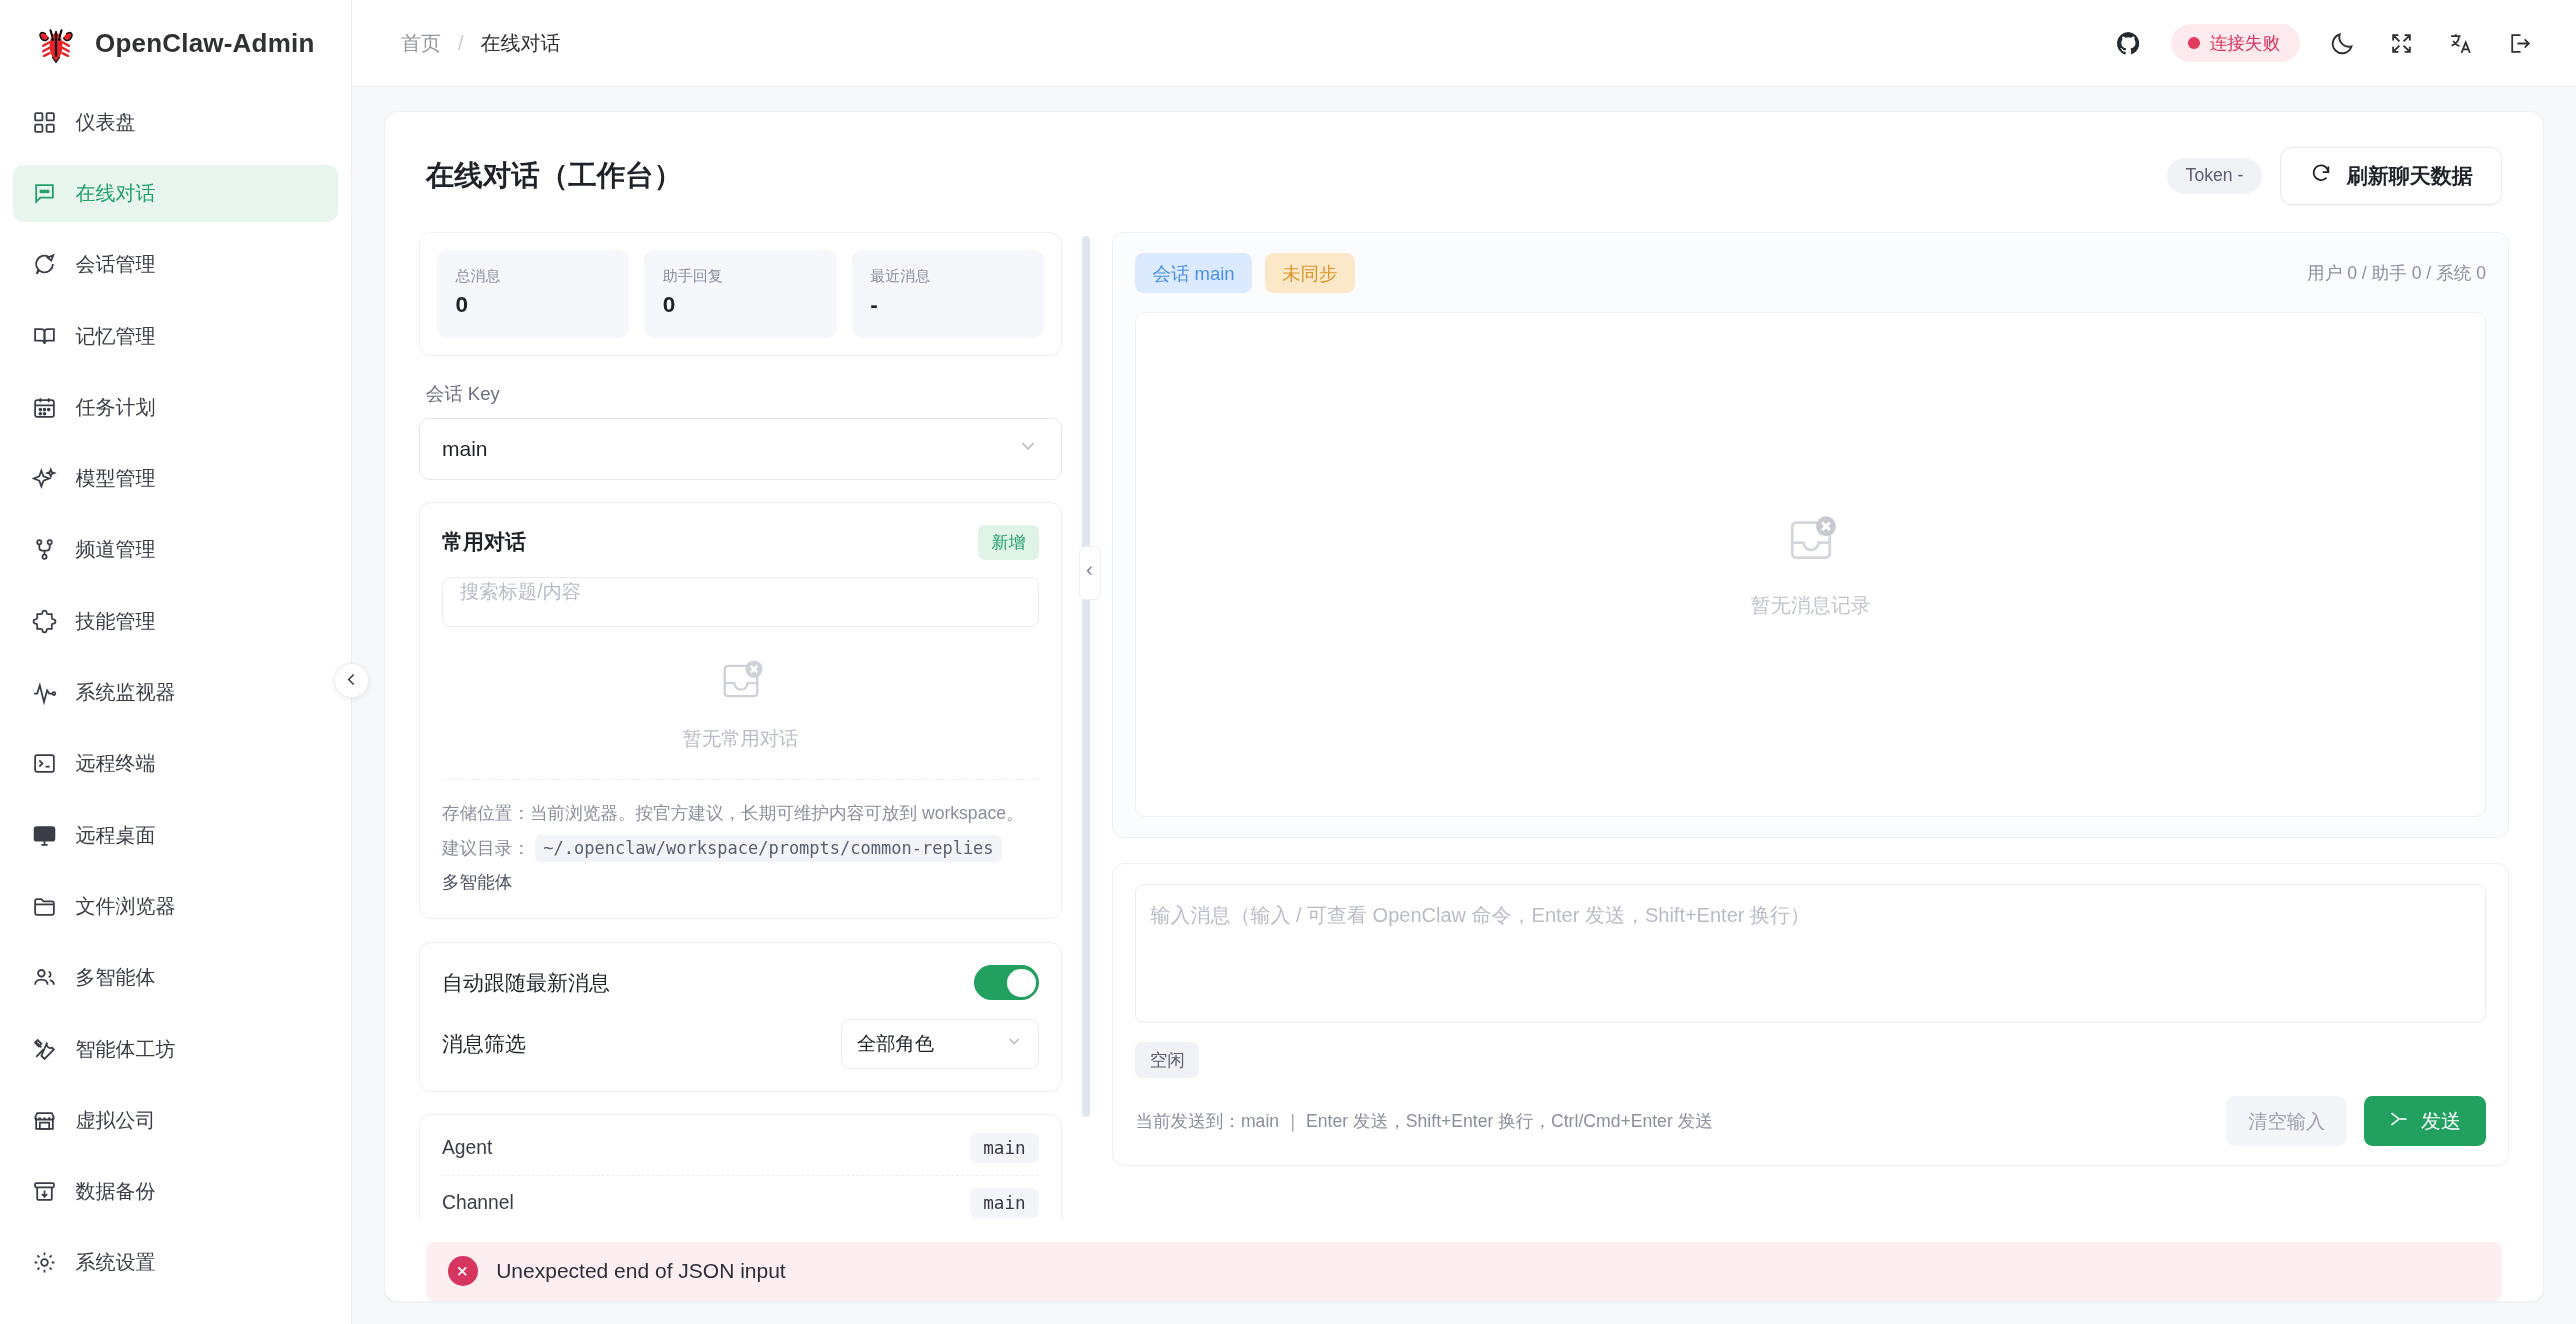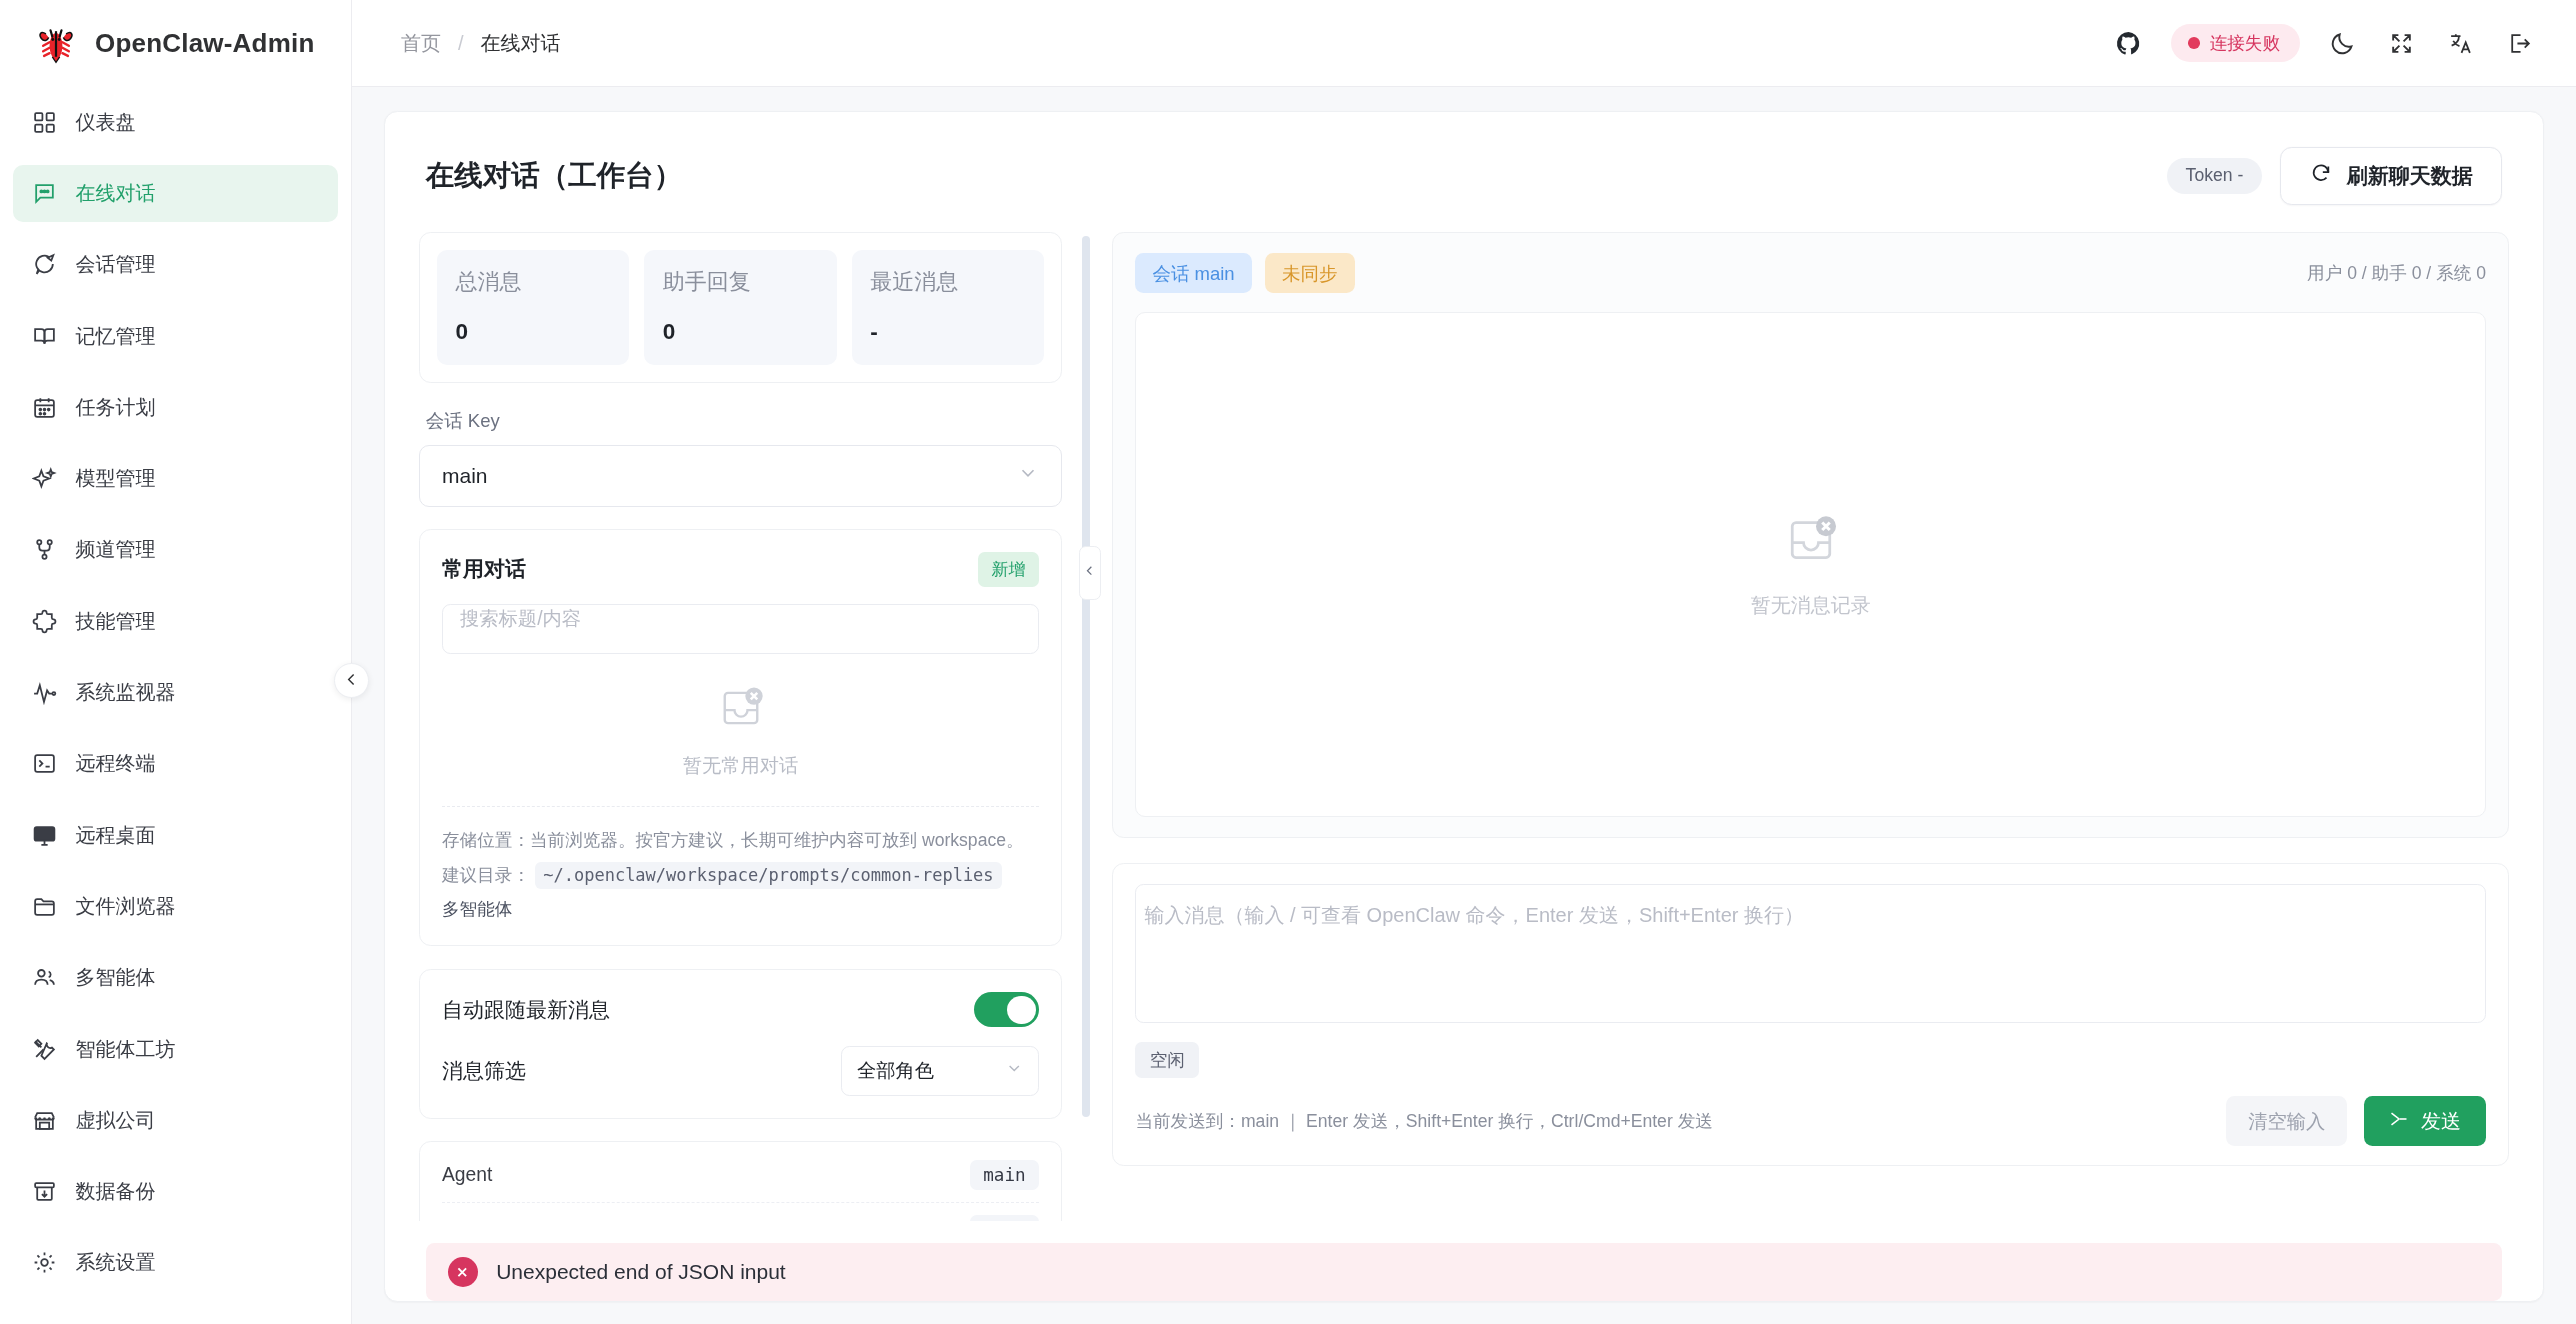--- a/index.html
+++ b/index.html
@@ -104,21 +104,21 @@
     position: absolute; left: -3.4px; top: 310px; width: 22px; height: 54px;
     background: #fff; border-radius: 6.7px; border: 0.8px solid #eceef2;
     display: flex; align-items: center; justify-content: center; cursor: pointer;
   }
   .right-pane { flex: 1 1 auto; padding-left: 22px; display: flex; flex-direction: column; min-width: 0; }
 
   
   .panel { border: 0.8px solid #eef0f3; border-radius: 11.7px; background: #fff; }
   .stats { display: flex; gap: 15px; padding: 17px; border:0.8px solid #eef0f3; border-radius: 11.7px;}
   .stat { flex: 1 1 0; background: #f5f7fb; border-radius: 10px; padding: 17px 18.5px 20px 18.5px; }
-  .stat-label { font-size: 22px; color: #8a8f9c; margin-bottom: 22px; }
+  .stat-label { font-size: 15px; color: #8a8f9c; margin-bottom: 6px; }
   .stat-value { font-size: 22.6px; font-weight: 700; color: #1f2329; }
 
   .field-label { font-size: 18.5px; color: #6b7180; margin: 25px 0 11.7px 6.7px; }
   .select {
     height: 62px; border: 0.8px solid #e6e8ee; border-radius: 10px; background: #fff;
     display: flex; align-items: center; justify-content: space-between;
     padding: 0 22px; font-size: 21px; color: #1f2329; cursor: pointer;
   }
 
   .common-card { margin-top: 22px; padding: 22px 22px 23.5px 22px; }
@@ -188,21 +188,21 @@
   }
   .msg-empty { display: flex; flex-direction: column; align-items: center; gap: 18.5px; }
   .msg-empty-text { font-size: 20px; color: #c2c5cd; }
 
   .input-card {
     margin-top: 25px; border: 0.8px solid #eef0f3; border-radius: 11.7px; background: #fff;
     padding: 20px 22px 18.5px 22px; display: flex; flex-direction: column;
   }
   .textarea {
     height: 139px; border: 0.8px solid #eaecf1; border-radius: 8.4px; background: #fff;
-    padding: 17px 8px; font-size: 20px; color: #b9bcc6; cursor: text;
+    padding: 17px 14px; font-size: 20px; color: #b9bcc6; cursor: text;
   }
   .state-chip {
     margin-top: 18.5px; align-self: flex-start;
     background: #f0f2f6; color: #5b6070; border-radius: 6.7px;
     padding: 5.9px 14.3px; font-size: 17.6px;
   }
   .input-foot { display: flex; align-items: center; justify-content: space-between; margin-top: 18.5px; }
   .foot-hint { font-size: 17.6px; color: #8a8f9c; }
   .foot-btns { display: flex; align-items: center; gap: 17px; }
   .btn-ghost {

